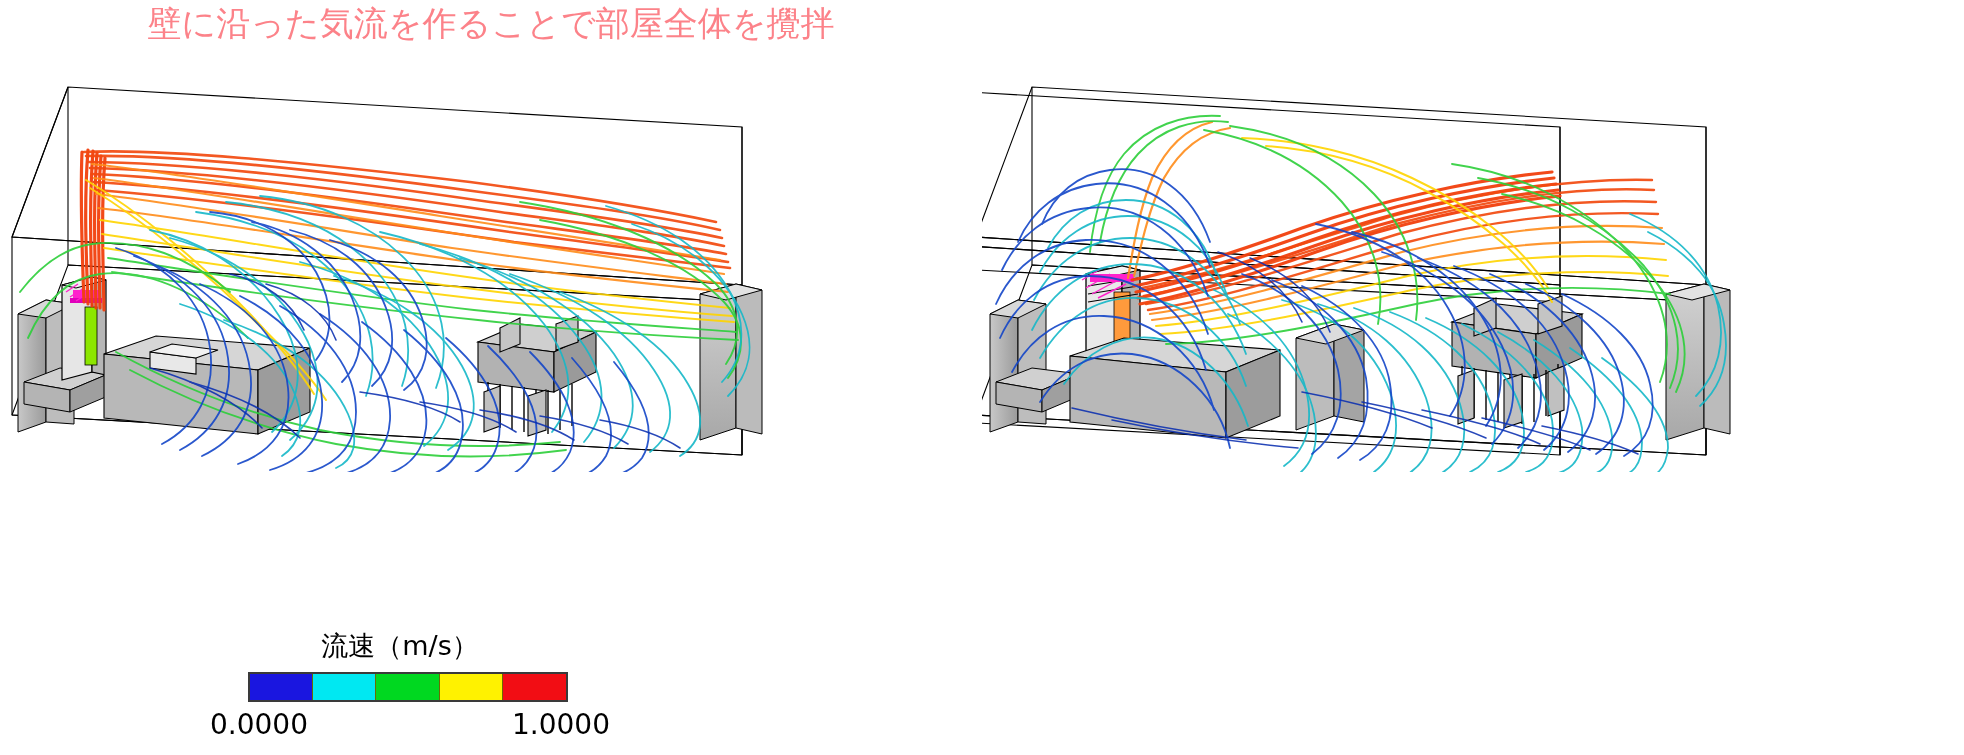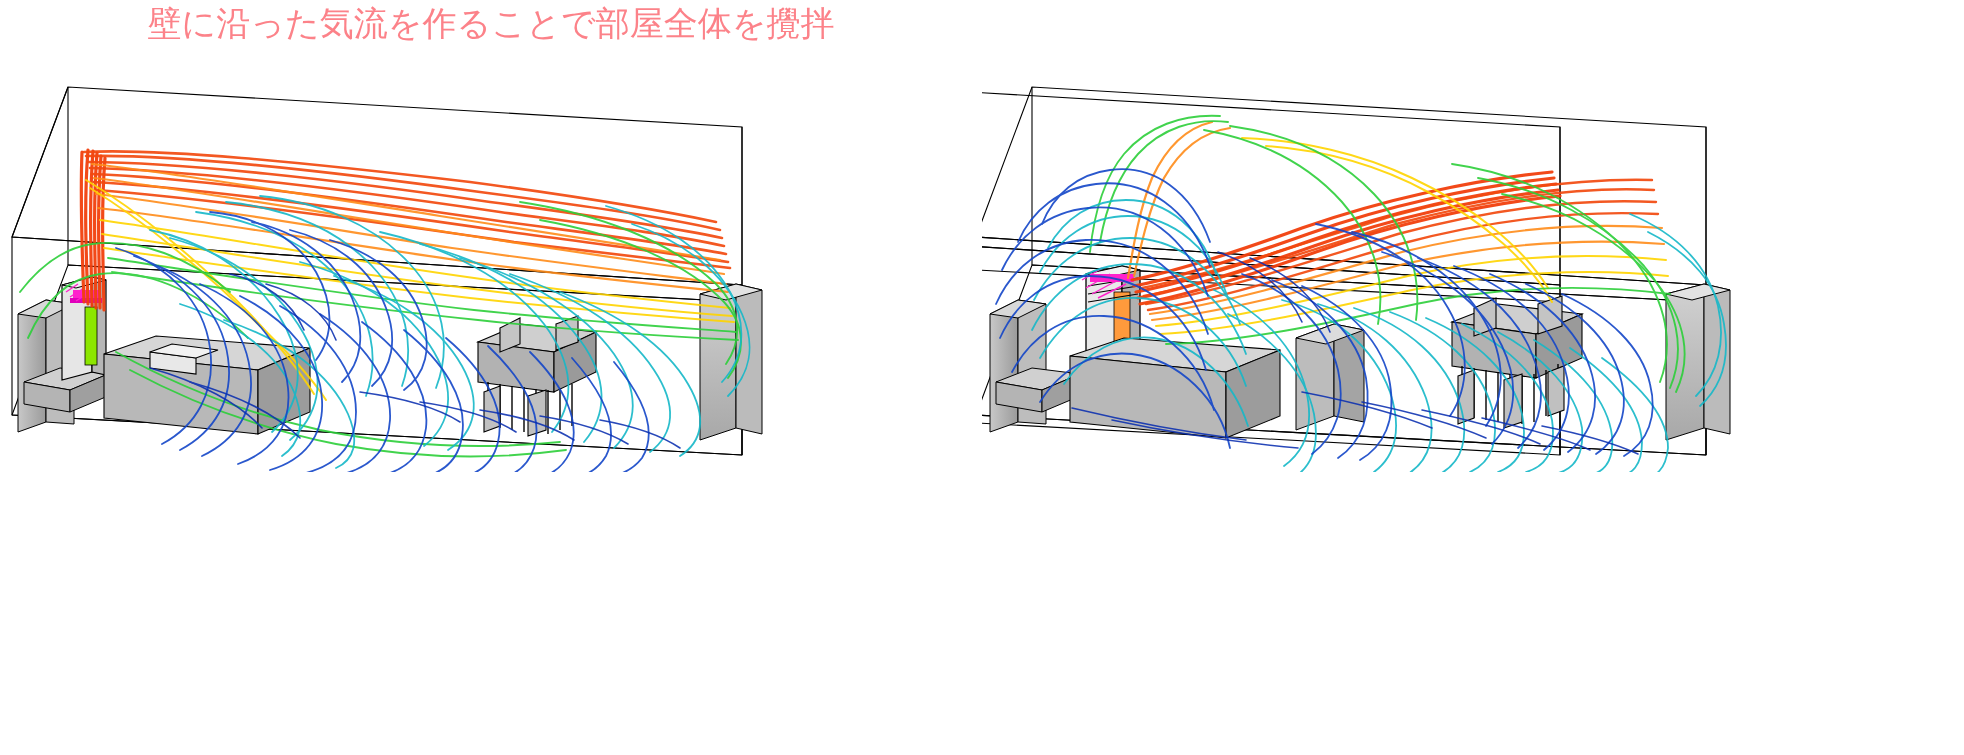--- a/index.html
+++ b/index.html
@@ -237,20 +237,34 @@
               <path d="M600,368 C634,374 662,384 680,396"></path>
               <path d="M230,222 C266,230 292,250 304,278"></path>
               <path d="M266,232 C302,242 326,262 336,288"></path>
             </g>
           </g>
 
         </g>
       </svg>
     </div>
 
+    <div class="legend legend-left">
+      <div class="legend-title">流速（m/s）</div>
+      <div class="cbar">
+        <div class="cbar-seg" style="background:#1a16e0"></div>
+        <div class="cbar-seg" style="background:#00e8f2"></div>
+        <div class="cbar-seg" style="background:#00d820"></div>
+        <div class="cbar-seg" style="background:#fff200"></div>
+        <div class="cbar-seg" style="background:#f20d14"></div>
+      </div>
+      <div class="cb-labels">
+        <span class="cb-min">0.0000</span>
+        <span class="cb-max">1.0000</span>
+      </div>
+    </div>
   </div>
 
   <div class="panel panel-right">
 
 
     <div class="scene">
       <svg width="982" height="420" viewBox="0 0 982 420" xmlns="http://www.w3.org/2000/svg">
         <defs>
           <linearGradient id="grayR1" x1="0" y1="0" x2="0" y2="1">
             <stop offset="0" stop-color="#d2d2d2"></stop>

